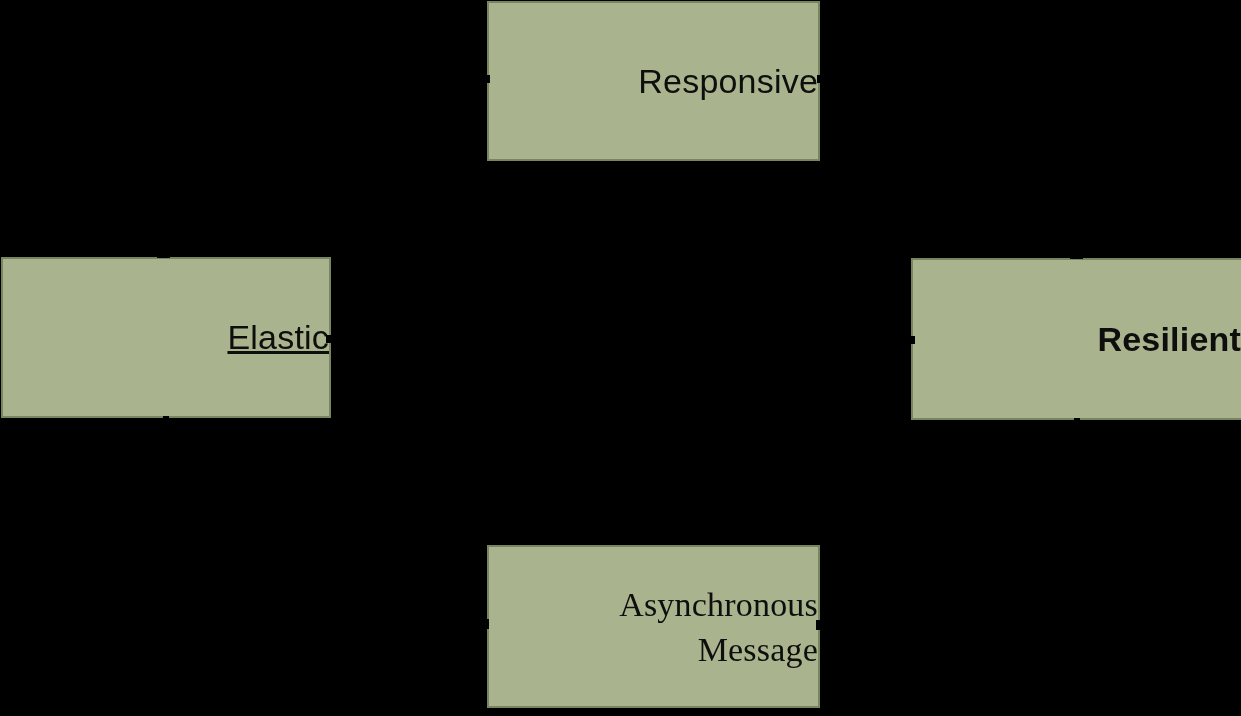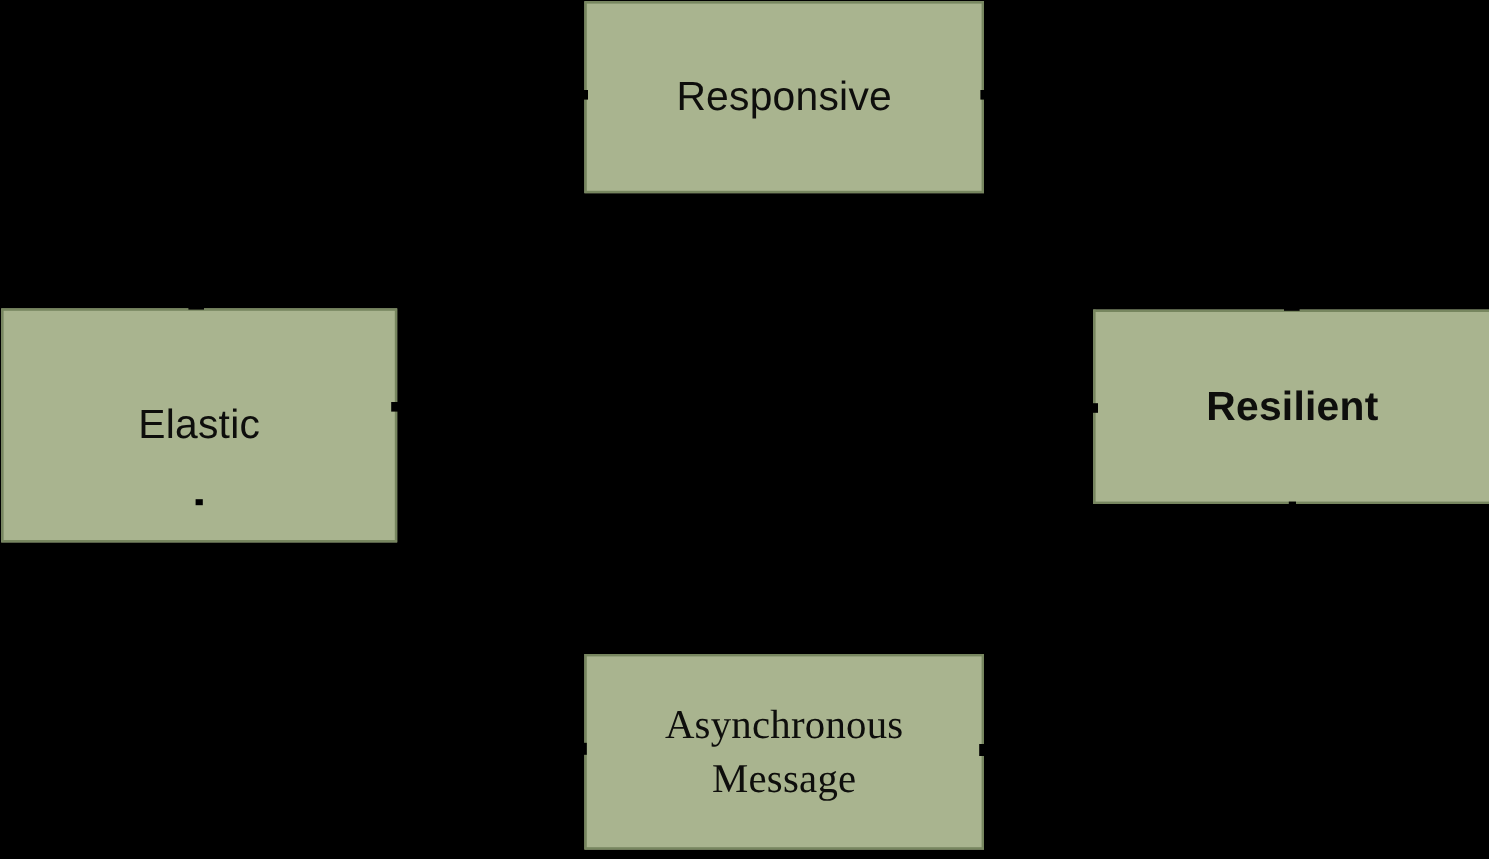--- a/index.html
+++ b/index.html
@@ -19,29 +19,29 @@
     inset: 0;
   }
   .node {
     position: absolute;
     box-sizing: border-box;
     background: var(--node-fill, #a9b48f);
     border: 2px solid var(--node-border, #77865f);
     color: var(--node-text, #0e0e0c);
     display: flex;
     flex-direction: column;
-    align-items: center;
+    align-items: flex-end;
     justify-content: center;
     font-size: 34px;
     line-height: 45px;
     text-align: center;
     letter-spacing: 0.2px;
   }
   .node-responsive { left: 487px; top: 1px;   width: 333px; height: 160px; }
-  .node-elastic    { left: 1px;   top: 257px; width: 330px; height: 195px; }
+  .node-elastic    { left: 1px;   top: 257px; width: 330px; height: 161px; text-decoration: underline; }
   .node-resilient  { left: 911px; top: 258px; width: 330px; height: 162px; border-right: none; font-weight: bold; }
   .node-async      { left: 487px; top: 545px; width: 333px; height: 163px; font-family: Liberation Serif, serif; }
 
   
   .tick {
     position: absolute;
     background: #000;
   }
   .tick-resp-left   { left: 484px;  top: 75px;  width: 6px;  height: 8px; }
   .tick-resp-right  { left: 817px;  top: 75px;  width: 6px;  height: 8px; }

